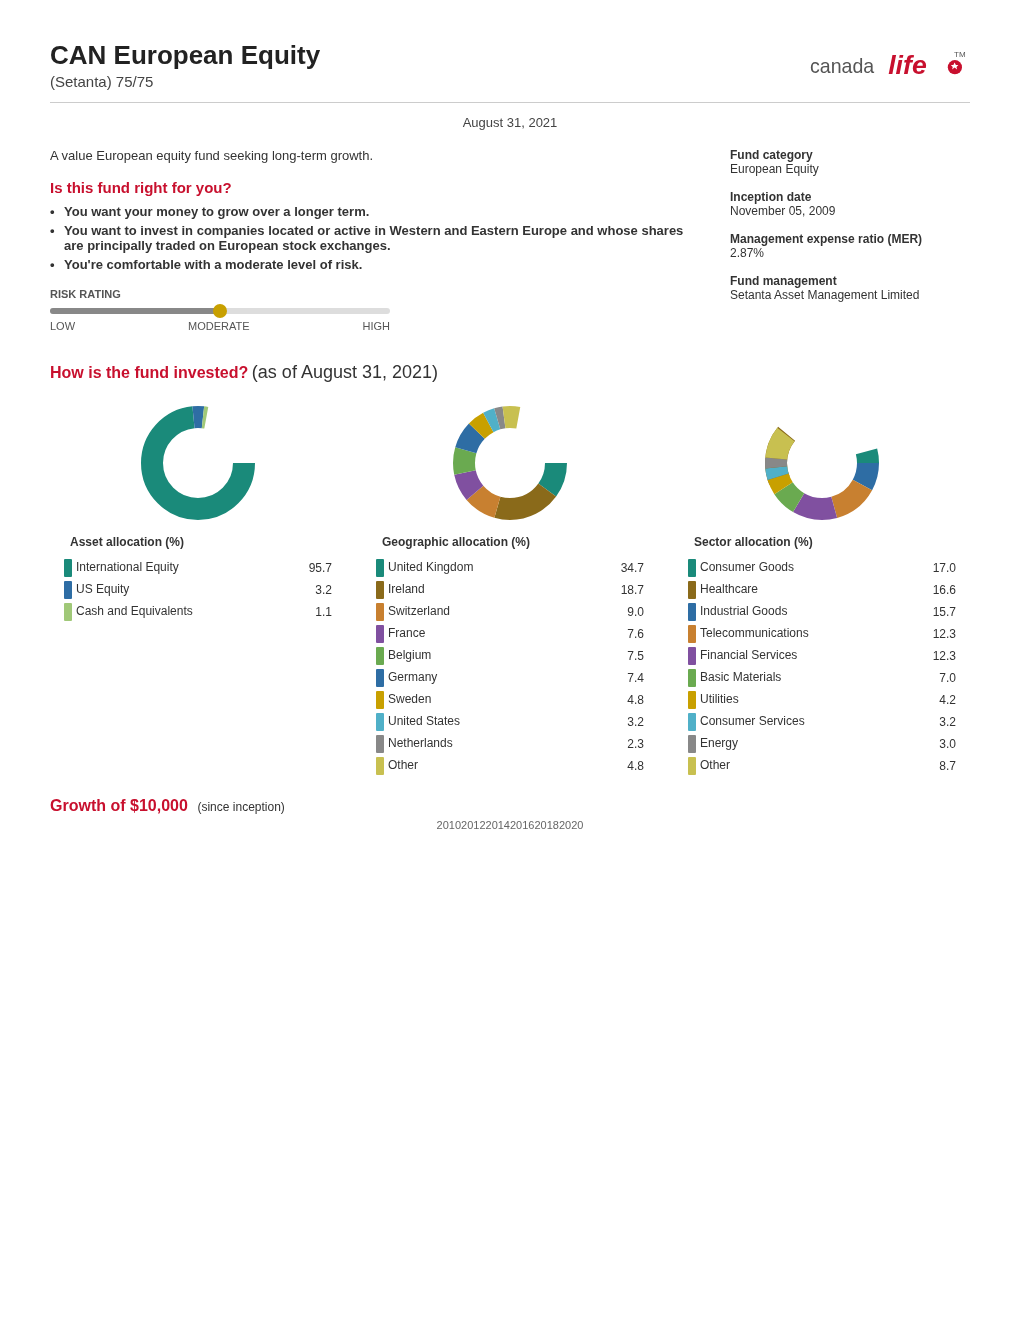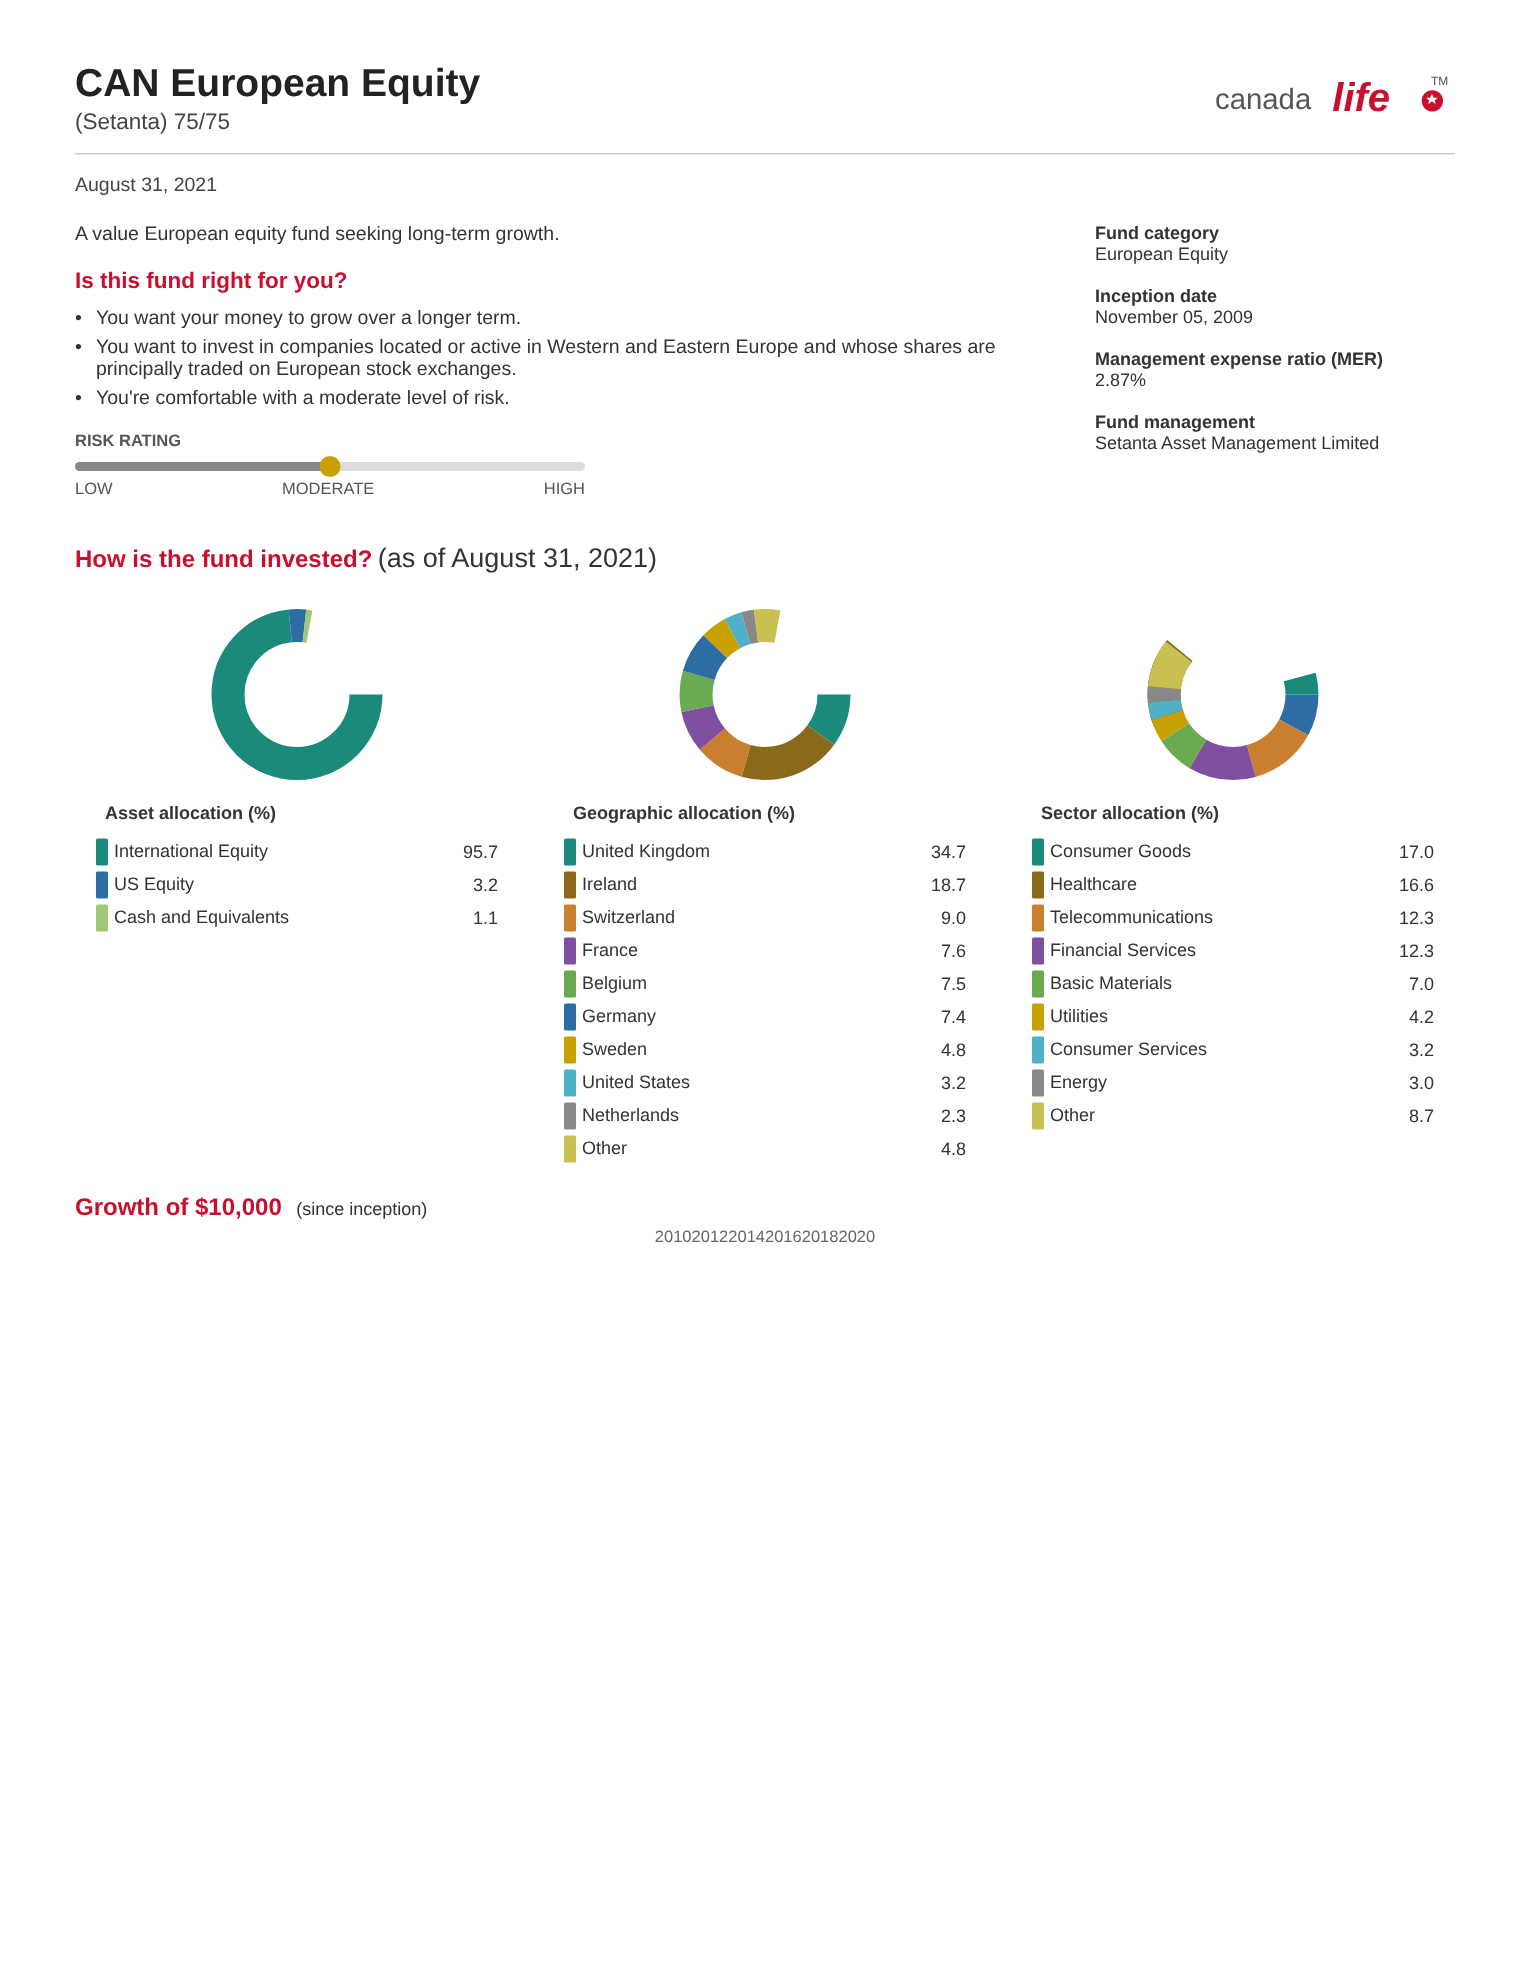--- a/index.html
+++ b/index.html
@@ -35,20 +35,21 @@
     .divider-line {
       border: none;
       border-top: 1px solid #ccc;
       margin: 12px 0;
     }
 
     .date-line {
       font-size: 13px;
       color: #444;
       margin-bottom: 18px;
+      text-align: center;
     }
 
     .main-content {
       display: flex;
       gap: 30px;
     }
 
     .left-col {
       flex: 1;
     }
@@ -76,20 +77,21 @@
       padding: 0;
       margin-bottom: 16px;
     }
 
     .bullet-list li {
       padding-left: 14px;
       position: relative;
       margin-bottom: 4px;
       font-size: 13px;
       color: #333;
+      font-weight: bold;
     }
 
     .bullet-list li::before {
       content: '•';
       position: absolute;
       left: 0;
       color: #333;
     }
 
     .risk-section {
@@ -494,20 +496,24 @@
         <tbody>
             <tr>
           <td><span class="color-swatch" style="background:#1a8a7a;"></span><span class="alloc-name">Consumer Goods</span></td>
           <td class="alloc-value">17.0</td>
         </tr>
         <tr>
           <td><span class="color-swatch" style="background:#8a6a1a;"></span><span class="alloc-name">Healthcare</span></td>
           <td class="alloc-value">16.6</td>
         </tr>
         <tr>
+          <td><span class="color-swatch" style="background:#2e6da4;"></span><span class="alloc-name">Industrial Goods</span></td>
+          <td class="alloc-value">15.7</td>
+        </tr>
+        <tr>
           <td><span class="color-swatch" style="background:#c88030;"></span><span class="alloc-name">Telecommunications</span></td>
           <td class="alloc-value">12.3</td>
         </tr>
         <tr>
           <td><span class="color-swatch" style="background:#8050a0;"></span><span class="alloc-name">Financial Services</span></td>
           <td class="alloc-value">12.3</td>
         </tr>
         <tr>
           <td><span class="color-swatch" style="background:#6aaa50;"></span><span class="alloc-name">Basic Materials</span></td>
           <td class="alloc-value">7.0</td>

